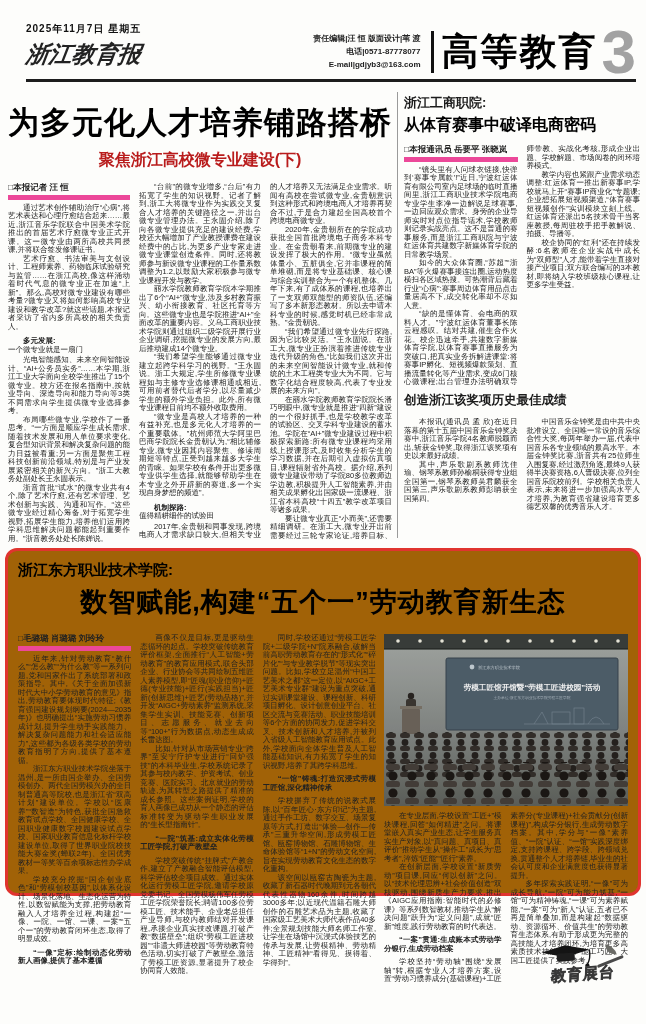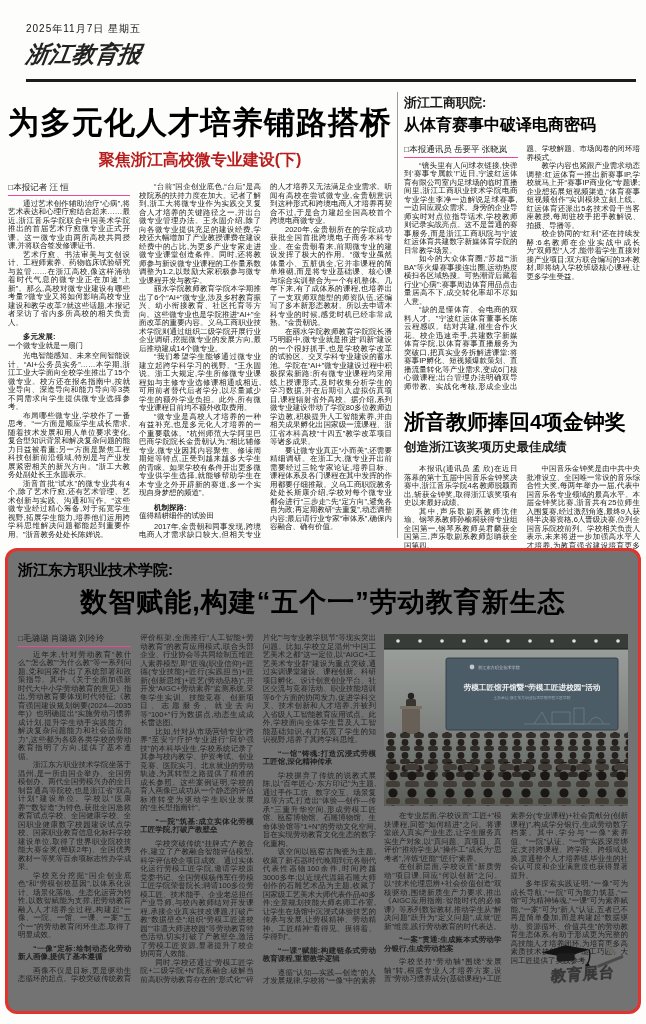--- a/index.html
+++ b/index.html
@@ -3,60 +3,60 @@
 <meta charset="utf-8">
 <style>
   html,body { margin:0; padding:0; background:#e9e9e6; }
   .page {
     position:relative; width:646px; height:1024px; margin:0 auto;
     background:#fdfdfb; overflow:hidden;
     font-family:"Liberation Sans","DejaVu Sans",sans-serif; color:#1c1c1c;
   }
   
   .masthead { position:absolute; top:22px; left:26px; right:10px; display:flex; justify-content:space-between; align-items:flex-start; }
-  .mast-left .date { font-size:10px; font-weight:normal; letter-spacing:1px; color:#111; }
+  .mast-left .date { font-size:10px; font-weight:bold; letter-spacing:1px; color:#111; }
   .mast-left .brand { font-family:"DejaVu Serif","Liberation Serif",serif; font-style:italic; font-weight:bold; font-size:23px; margin-top:3px; transform:skewX(-8deg); color:#222; }
   .mast-right { display:flex; align-items:center; margin-top:4px; }
   .credits { text-align:right; font-size:8px; font-weight:bold; line-height:1.6; color:#222; }
   .vbar { width:3px; height:42px; background:#111; margin:0 8px 0 10px; }
   .section-title { font-size:37px; font-weight:900; letter-spacing:2px; color:#000; }
   .page-num { font-size:62px; color:#a2a2a2; font-weight:bold; line-height:0.85; margin-left:4px; }
   .mast-rule { position:absolute; top:79px; left:26px; right:10px; height:3px; background:#1d1d1d; }
 
   
   .top-region { position:absolute; top:90px; left:8px; right:6px; height:452px; display:flex; }
   .main-article { width:384px; }
   .main-headline { font-size:31px; font-weight:900; text-align:center; margin:12px 0 6px; letter-spacing:1px; color:#000;font-family:Liberation Serif, serif; }
   .main-subtitle { font-size:16px; font-weight:bold; text-align:center; margin:0 0 12px; color:#b91c1c; }
 
   .cols { text-align:justify; font-size:7.5px; line-height:8.5px; color:#222; column-fill:auto; overflow:hidden; }
   .cols p { margin:0; text-indent:2em; }
   .cols-3 { column-count:3; column-gap:9px; }
   .cols-2 { column-count:2; column-gap:9px; }
   .main-body { height:360px; }
 
-  .b-byline { font-weight:normal; font-size:8.5px; text-indent:0 !important; border-bottom:1px solid #ec4899; padding-bottom:3px; margin-bottom:4px !important; }
+  .b-byline { font-weight:bold; font-size:8.5px; text-indent:0 !important; border-bottom:5px solid #ec4899; padding-bottom:3px; margin-bottom:4px !important; }
   .b-kick { font-weight:bold; margin-top:6px !important; }
   .b-sub { font-weight:normal; text-indent:0 !important; margin-bottom:2px !important; }
   .b-subhead { font-weight:bold; margin:5px 0 !important; }
 
   .vrule { width:1px; background:#9a9a9a; height:446px; margin:2px 6px 0 5px; }
 
   .right-rail { flex:1; }
   .sports-kicker { font-size:13px; font-weight:bold; margin:4px 0 3px; }
   .sports-headline { font-size:16px; font-weight:900; margin:0 0 9px; color:#000; }
   .sports-body { height:247px; }
   .award-headline { font-size:21px; font-weight:900; margin:16px 0 3px; color:#000; }
   .award-sub { font-size:12.5px; font-weight:bold; margin:0 0 9px; }
   .award-body { height:100px; }
 
   
   .feature-box {
-    position:absolute; left:5px; right:5px; top:548px; height:466px;
-    border:3.5px solid #e0342f; border-radius:12px; background:#737373;
+    position:absolute; left:5px; right:5px; top:548px; height:348px;
+    border:3.5px solid #e0342f; border-radius:12px; background:#a16207;
     padding:8px 10px; box-sizing:border-box;
   }
   .feature-kicker { font-size:15px; font-weight:bold; margin:2px 0 4px; color:#000; }
   .feature-headline { font-size:27px; font-weight:900; text-align:center; margin:0 0 14px; letter-spacing:1px; color:#000; }
   .feature-body { display:flex; gap:8px; }
   .feature-left { width:366px; height:352px; }
   .feature-right { width:244px; position:relative; }
   .photo { margin:0 0 6px; width:244px; height:172px; }
   .photo svg { display:block; width:244px; height:172px; }
   .feature-right-cols { height:172px; }
@@ -65,44 +65,55 @@
 </head>
 <body>
 
 <div class="page">
 
   <header class="masthead">
     <div class="mast-left">
       <div class="date">2025年11月7日 星期五</div>
       <div class="brand">浙江教育报</div>
     </div>
+    <div class="mast-right">
+      <div class="credits">
+        <div>责任编辑|汪 恒  版面设计|苇 渡</div>
+        <div>电话|0571-87778077</div>
+        <div>E-mail|gdjyb3@163.com</div>
+      </div>
+      <div class="vbar"></div>
+      <div class="section-title">高等教育</div>
+      <div class="page-num">3</div>
+    </div>
   </header>
   <div class="mast-rule"></div>
 
   <div class="top-region">
     <section class="main-article">
       <h1 class="main-headline">为多元化人才培养铺路搭桥</h1>
       <h2 class="main-subtitle">聚焦浙江高校微专业建设(下)</h2>
       <div class="cols cols-3 main-body">
           <p class="b-byline">□本报记者 汪 恒</p>
           <p class="b-para">通过艺术创作辅助治疗“心病”,将艺术表达和心理疗愈结合起来……最近,浙江音乐学院联合中国美术学院推出的首届艺术疗愈微专业正式开课。这一微专业由两所高校共同授课,并将联合签发修课证书。</p>
           <p class="b-para">艺术疗愈、书法审美与文创设计、工程师素养、药物临床试验研究与监管……在浙江高校,像这样涌动着时代气息的微专业正在加速“上新”。那么,高校对微专业建设有哪些考量?微专业又将如何影响高校专业建设和教学改革?就这些话题,本报记者采访了省内多所高校的相关负责人。</p>
           <p class="b-kick">多元发展:</p>
           <p class="b-sub">一个微专业就是一扇门</p>
           <p class="b-para">光电智能感知、未来空间智能设计、“AI+公务员实务”……本学期,浙江工业大学面向全校学生推出了15个微专业。校方还在报名指南中,按就业导向、深造导向和能力导向等3类不同需求向学生提供微专业选择参考。</p>
           <p class="b-para">布局哪些微专业,学校作了一番思考。“一方面是顺应学生成长需求,随着技术发展和用人单位要求变化,复合型知识背景和解决复杂问题的能力日益被看重;另一方面是聚焦工程科技创新前沿领域,特别是与产业发展紧密相关的新兴方向。”浙工大教务处副处长王永固表示。</p>
           <p class="b-para">浙音首批“试水”的微专业共有4个,除了艺术疗愈,还有艺术管理、艺术创新与实践、沟通和写作。“这些微专业经过精心筹备,对于拓宽学生视野,拓展学生能力,培养他们运用跨学科思维解决问题都能起到重要作用。”浙音教务处处长陈婵说。</p>
-          <p class="b-para">“台前”国企创业底色,“台后”是高校院系的扶持力度在加大。记者了解到,浙工大将微专业作为实践交叉复合人才培养的关键路径之一,并出台微专业管理办法。王永固介绍,除了向各微专业提供充足的建设经费,学校还大幅增加了产业教授课费在建设经费中的占比,为更多产业专家走进微专业课堂创造条件。同时,还将教师参与新设微专业课程的工作量系数调整为1.2,以鼓励大家积极参与微专业课程开发与教学。</p>
+          <p class="b-para">“台前”的微专业增多,“台后”有力拓宽了学生的知识视野。记者了解到,浙工大将微专业作为实践交叉复合人才培养的关键路径之一,并出台微专业管理办法。王永固介绍,除了向各微专业提供充足的建设经费,学校还大幅增加了产业教授课费在建设经费中的占比,为更多产业专家走进微专业课堂创造条件。同时,还将教师参与新设微专业课程的工作量系数调整为1.2,以鼓励大家积极参与微专业课程开发与教学。</p>
           <p class="b-para">丽水学院教师教育学院本学期推出了6个“AI+”微专业,涉及乡村教育振兴、幼小衔接教育、社区托育等方向。这些微专业也是学院推进“AI+”全面改革的重要内容。义乌工商职业技术学院则通过组织二级学院开展行业企业调研,挖掘微专业的发展方向,最后推动建成14个微专业。</p>
           <p class="b-para">“我们希望学生能够通过微专业建立起跨学科学习的视野。”王永固说。浙工大规定,学生所修微专业课程如与主修专业选修课相通或相近,可用前者替代后者学分,以尽量减少学生的额外学业负担。此外,所有微专业课程目前均不额外收取费用。</p>
           <p class="b-para">“微专业是高校人才培养的一种有益补充,也是多元化人才培养的一个重要载体。”杭州师范大学阿里巴巴商学院院长金贵朝认为,“相比辅修专业,微专业因其内容聚焦、修读周期短等特点,正受到越来越多大学生的青睐。如果学校有条件开出更多微专业供学生选择,就能够帮助学生在本专业之外开辟新的赛道,多一个实现自身梦想的频道”。</p>
           <p class="b-kick">机制探路:</p>
           <p class="b-sub">值得精耕细作的试验田</p>
           <p class="b-para">2017年,金贵朝和同事发现,跨境电商人才需求缺口较大,但相关专业的人才培养又无法满足企业需求。听闻有高校在尝试微专业,金贵朝意识到这种形式和跨境电商人才培养再契合不过,于是合力建起全国高校首个跨境电商微专业。</p>
           <p class="b-para">2020年,金贵朝所在的学院成功获批全国首批跨境电子商务本科专业。在金贵朝看来,前期微专业的建设发挥了极大的作用。“微专业虽然体量小、五脏俱全,它并非课程的简单堆砌,而是将专业基础课、核心课与综合实训整合为一个有机整体。几年下来,有了成体系的课程,也培养出了一支双师双能型的师资队伍,还编写了多本新形态教材。所以去申请本科专业的时候,感觉时机已经非常成熟。”金贵朝说。</p>
+          <p class="b-para">“我们希望通过微专业先行探路,因为它比较灵活。”王永固说。在浙工大,微专业正扮演着推进传统专业迭代升级的角色,“比如我们这次开出的未来空间智能设计微专业,就和传统的土木工程类专业大为不同。它与数字化结合程度较高,代表了专业发展的未来方向”。</p>
           <p class="b-para">在丽水学院教师教育学院院长潘巧明眼中,微专业就是推进“四新”建设的一个很好抓手,也是学校教学改革的试验区、交叉学科专业建设的蓄水池。学院在“AI+”微专业建设过程中积极探索新路:所有微专业课程均采用线上授课形式,及时收集分析学生的学习数据,并在后期引入虚拟仿真项目,课程辐射省外高校。据介绍,系列微专业建设带动了学院80多位教师边学边教,积极提升人工智能素养,并由相关成果孵化出国家级一流课程、浙江省本科高校“十四五”教学改革项目等诸多成果。</p>
           <p class="b-para">要让微专业真正“小而美”,还需要精细调研。在浙工大,微专业开出前需要经过三轮专家论证,培养目标、课程体系及各门课程在其中发挥的作用都要仔细推敲。义乌工商职院教务处处长斯康介绍,学校对每个微专业都会进行“三步走”:先“定方向”,避免各自为政;再定期教研“去重复”,动态调整内容;最后请行业专家“审体系”,确保内容融合、确有价值。</p>
         </div>
     </section>
 
     <div class="vrule"></div>
 
     <aside class="right-rail">
       <section>
         <div class="sports-kicker">浙江工商职院:</div>
@@ -110,21 +121,20 @@
         <div class="cols cols-2 sports-body">
             <p class="b-byline">□本报通讯员 岳要平 张晓岚</p>
             <p class="b-para">“镜头里有人问球衣链接,快弹到‘赛事专属款’!”近日,宁波红运体育有限公司室内足球场的临时直播间里,浙江工商职业技术学院电商专业学生李净一边解说足球赛事,一边回应观众需求。身旁的企业导师实时对点位指导话术,学校教师则记录实战亮点。这不是普通的赛事服务,而是浙江工商职院与宁波红运体育共建数字新媒体育学院的日常教学场景。</p>
             <p class="b-para">如今的大众体育圈,“苏超”“浙BA”等火爆赛事接连出圈,运动热度横扫各区域热搜。可热潮背后藏着行业“心病”:赛事周边体育用品点击量居高不下,成交转化率却不尽如人意。</p>
             <p class="b-para">“缺的是懂体育、会电商的双料人才。”宁波红运体育董事长陈云程感叹。结对共建,催生合作火花。校企迅速牵手,共建数字新媒体育学院,以体育赛事直播服务为突破口,把真实业务拆解进课堂:将赛事IP孵化、短视频爆款策划、直播流量转化等产业需求,变成6门核心微课程;出台管理办法明确双导师带教、实战化考核,形成企业出题、学校解题、市场阅卷的闭环培养模式。</p>
             <p class="b-para">教学内容也紧跟产业需求动态调整:红运体育一推出新赛事IP,学校就马上开“赛事IP商业化”专题课;企业想拓展短视频渠道,“体育赛事短视频创作”实训模块立刻上线。红运体育还派出5名技术骨干当客座教授,每周驻校手把手教解说、拍摄、导播等。</p>
             <p class="b-para">校企协同的“红利”还在持续发酵:6名教师在企业实战中成长为“双师型”人才,能带着学生直接对接产业项目;双方联合编写的3本教材,即将纳入学校班级核心课程,让更多学生受益。</p>
           </div>
       </section>
       <section>
-        <h3 class="award-headline">浙音教师捧回4项金钟奖</h3>
         <div class="award-sub">创造浙江该奖项历史最佳成绩</div>
         <div class="cols cols-2 award-body">
             <p class="b-para">本报讯(通讯员 孟 欣)在近日落幕的第十五届中国音乐金钟奖决赛中,浙江音乐学院4名教师脱颖而出,斩获金钟奖,取得浙江该奖项有史以来最好成绩。</p>
             <p class="b-para">其中,声乐歌剧系教师沈佳瑜、钢琴系教师孙榆桐获得专业组全国第一,钢琴系教师吴君麟获全国第三,声乐歌剧系教师彭聃获全国第四。</p>
             <p class="b-para">中国音乐金钟奖是由中共中央批准设立、全国唯一常设的音乐综合性大奖,每两年举办一届,代表中国音乐各专业领域的最高水平。本届金钟奖比赛,浙音共有25位师生入围复赛,经过激烈角逐,最终9人获得半决赛资格,6人晋级决赛,位列全国音乐院校前列。学校相关负责人表示,未来将进一步加强高水平人才培养,为教育强省建设培育更多德艺双馨的优秀音乐人才。</p>
           </div>
       </section>
     </aside>
   </div>
 

